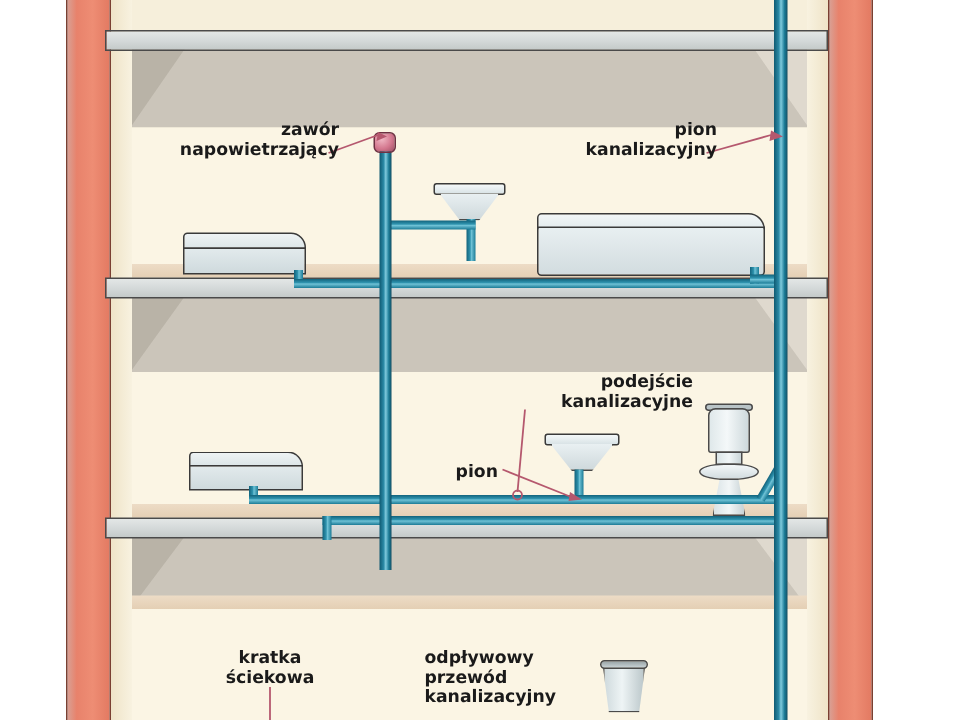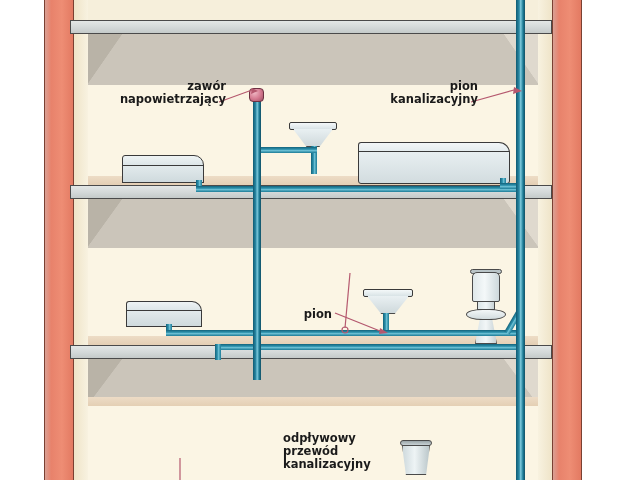--- a/index.html
+++ b/index.html
@@ -403,21 +403,25 @@
   <svg class="leader" style="left:176px; top:458px;" width="8" height="22" viewBox="0 0 8 22">
     <line x1="4" y1="0" x2="4" y2="22"></line>
   </svg>
 
   <div class="label r" style="left:96px; top:80px; width:130px;">zawór
 napowietrzający</div>
 
   <div class="label r" style="left:366px; top:80px; width:112px;">pion
 kanalizacyjny</div>
 
+  <div class="label r" style="left:352px; top:248px; width:110px;">podejście
+kanalizacyjne</div>
 
   <div class="label r" style="left:288px; top:308px; width:44px;">pion</div>
 
+  <div class="label c" style="left:140px; top:432px; width:80px;">kratka
+ściekowa</div>
 
   <div class="label" style="left:283px; top:432px; width:110px;">odpływowy
 przewód
 kanalizacyjny</div>
 
 </div>
 
 </body></html>

